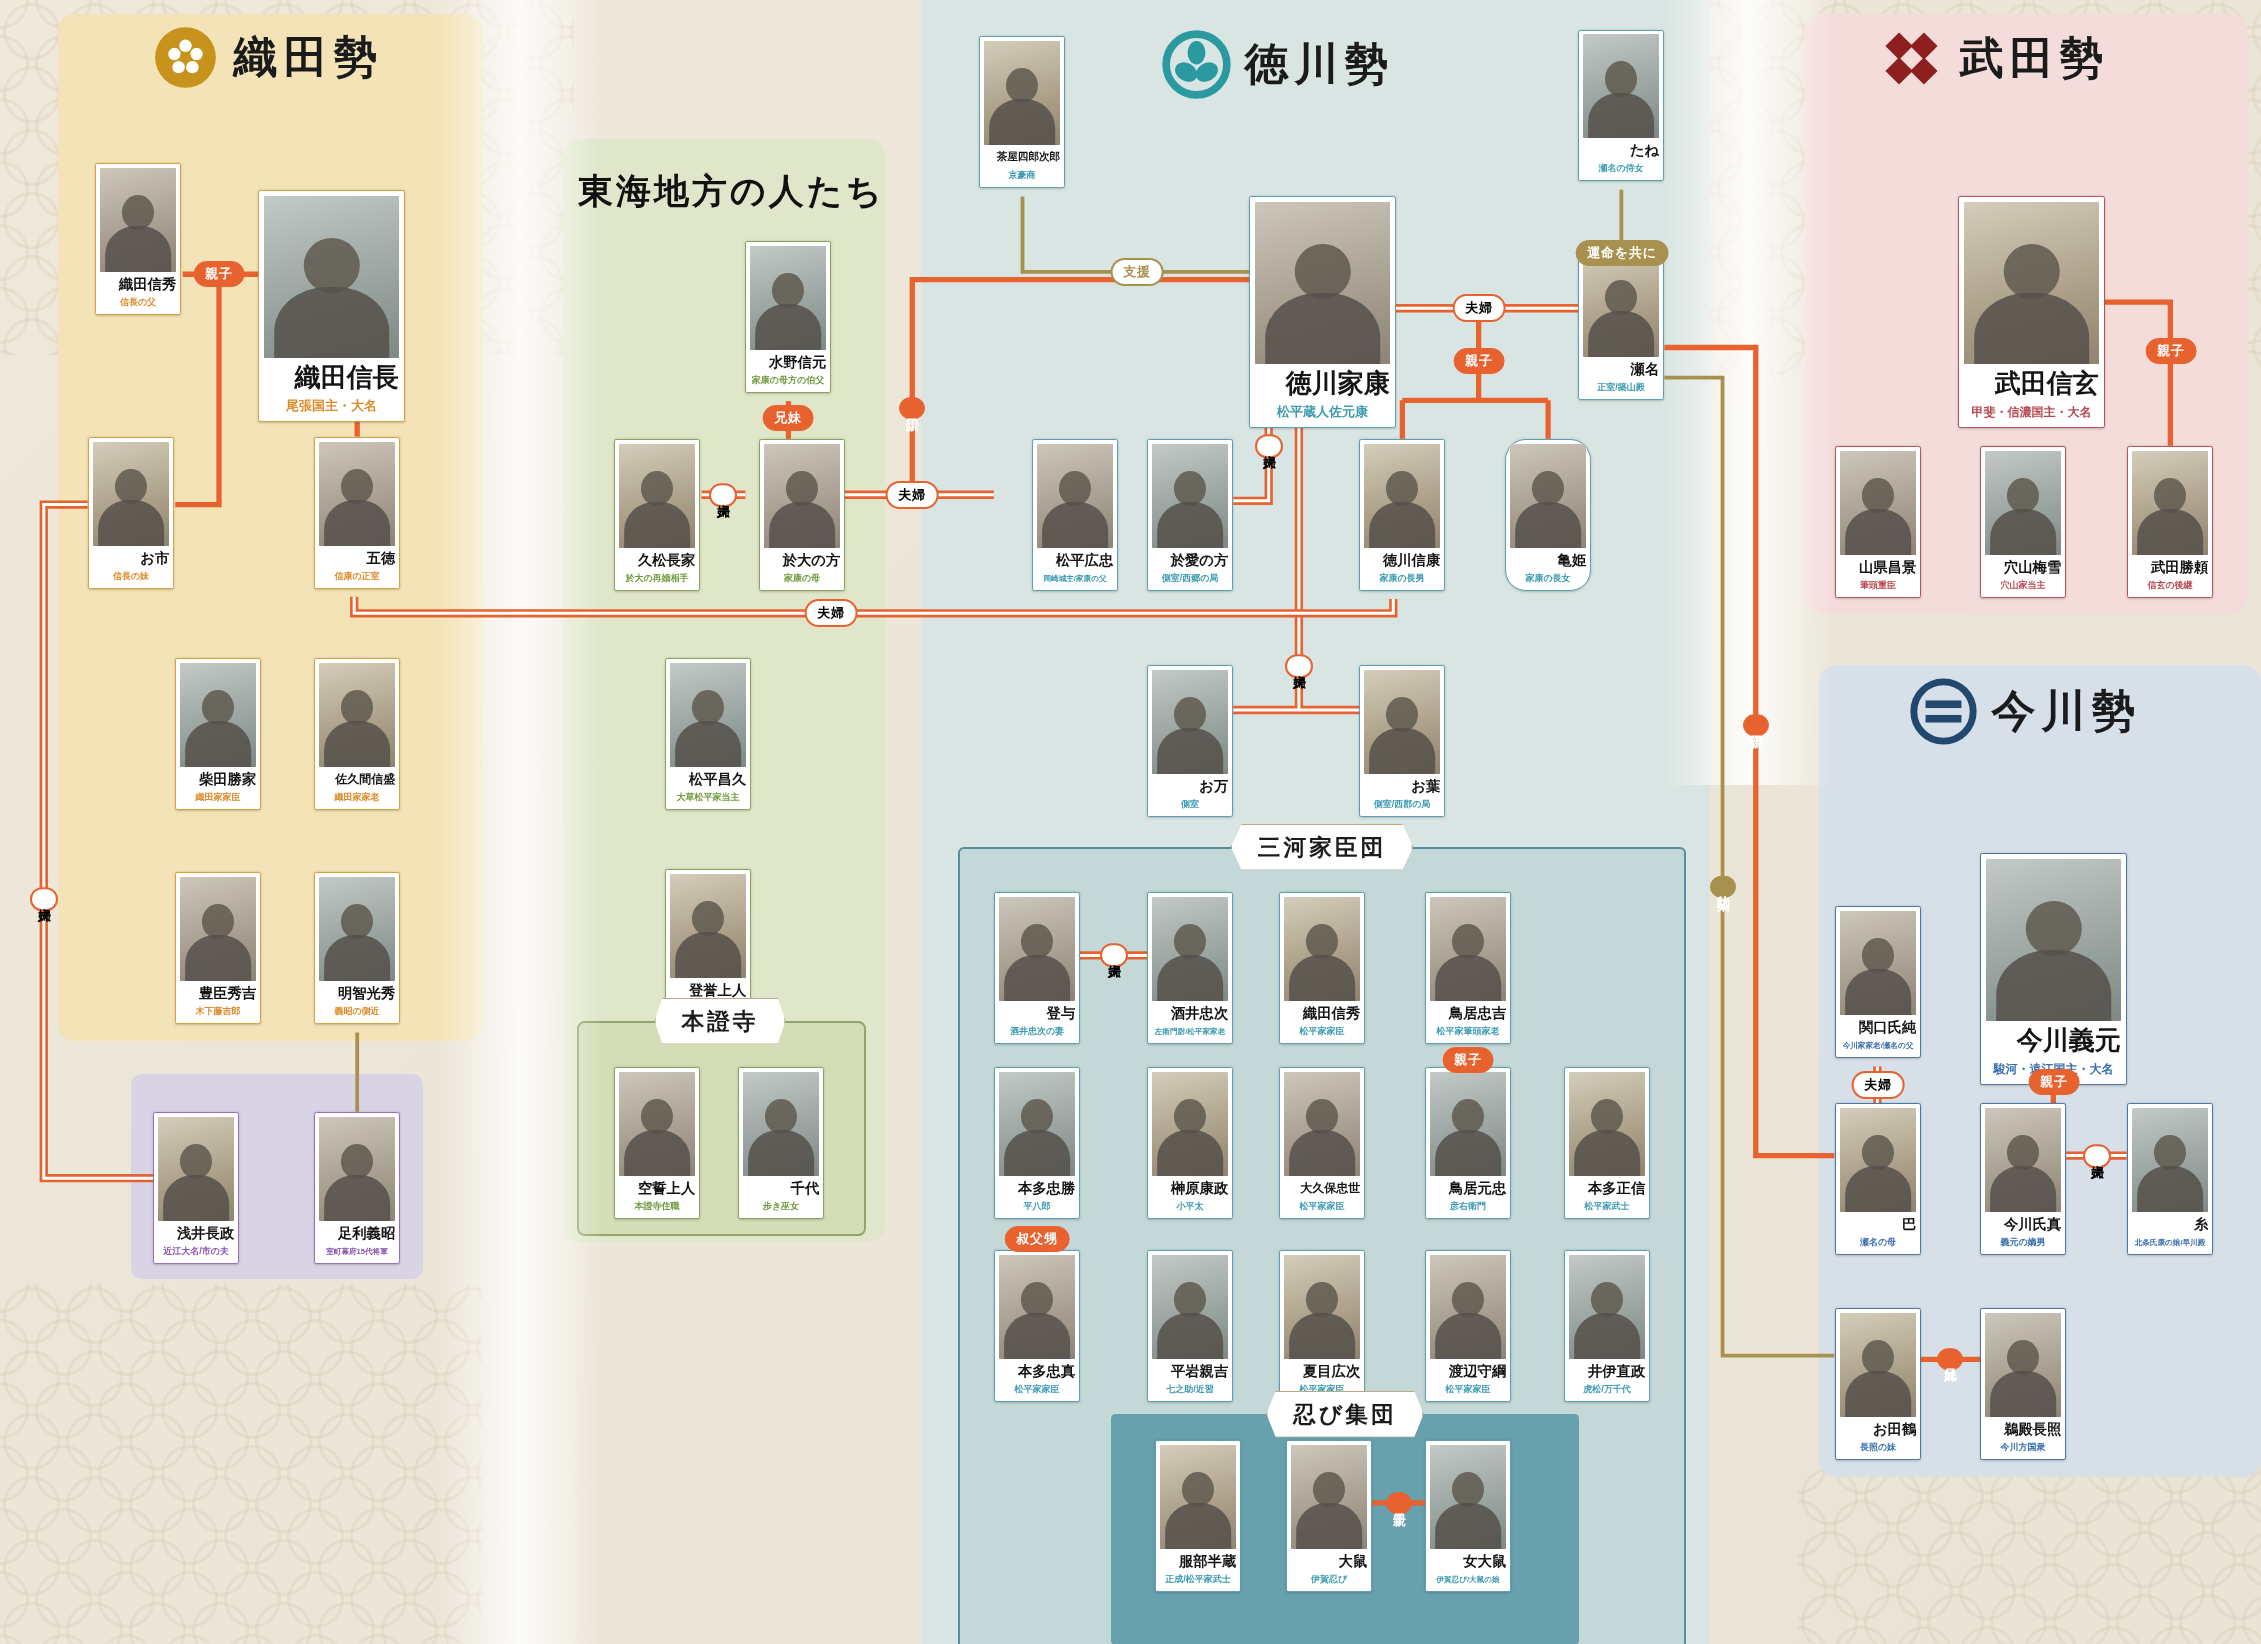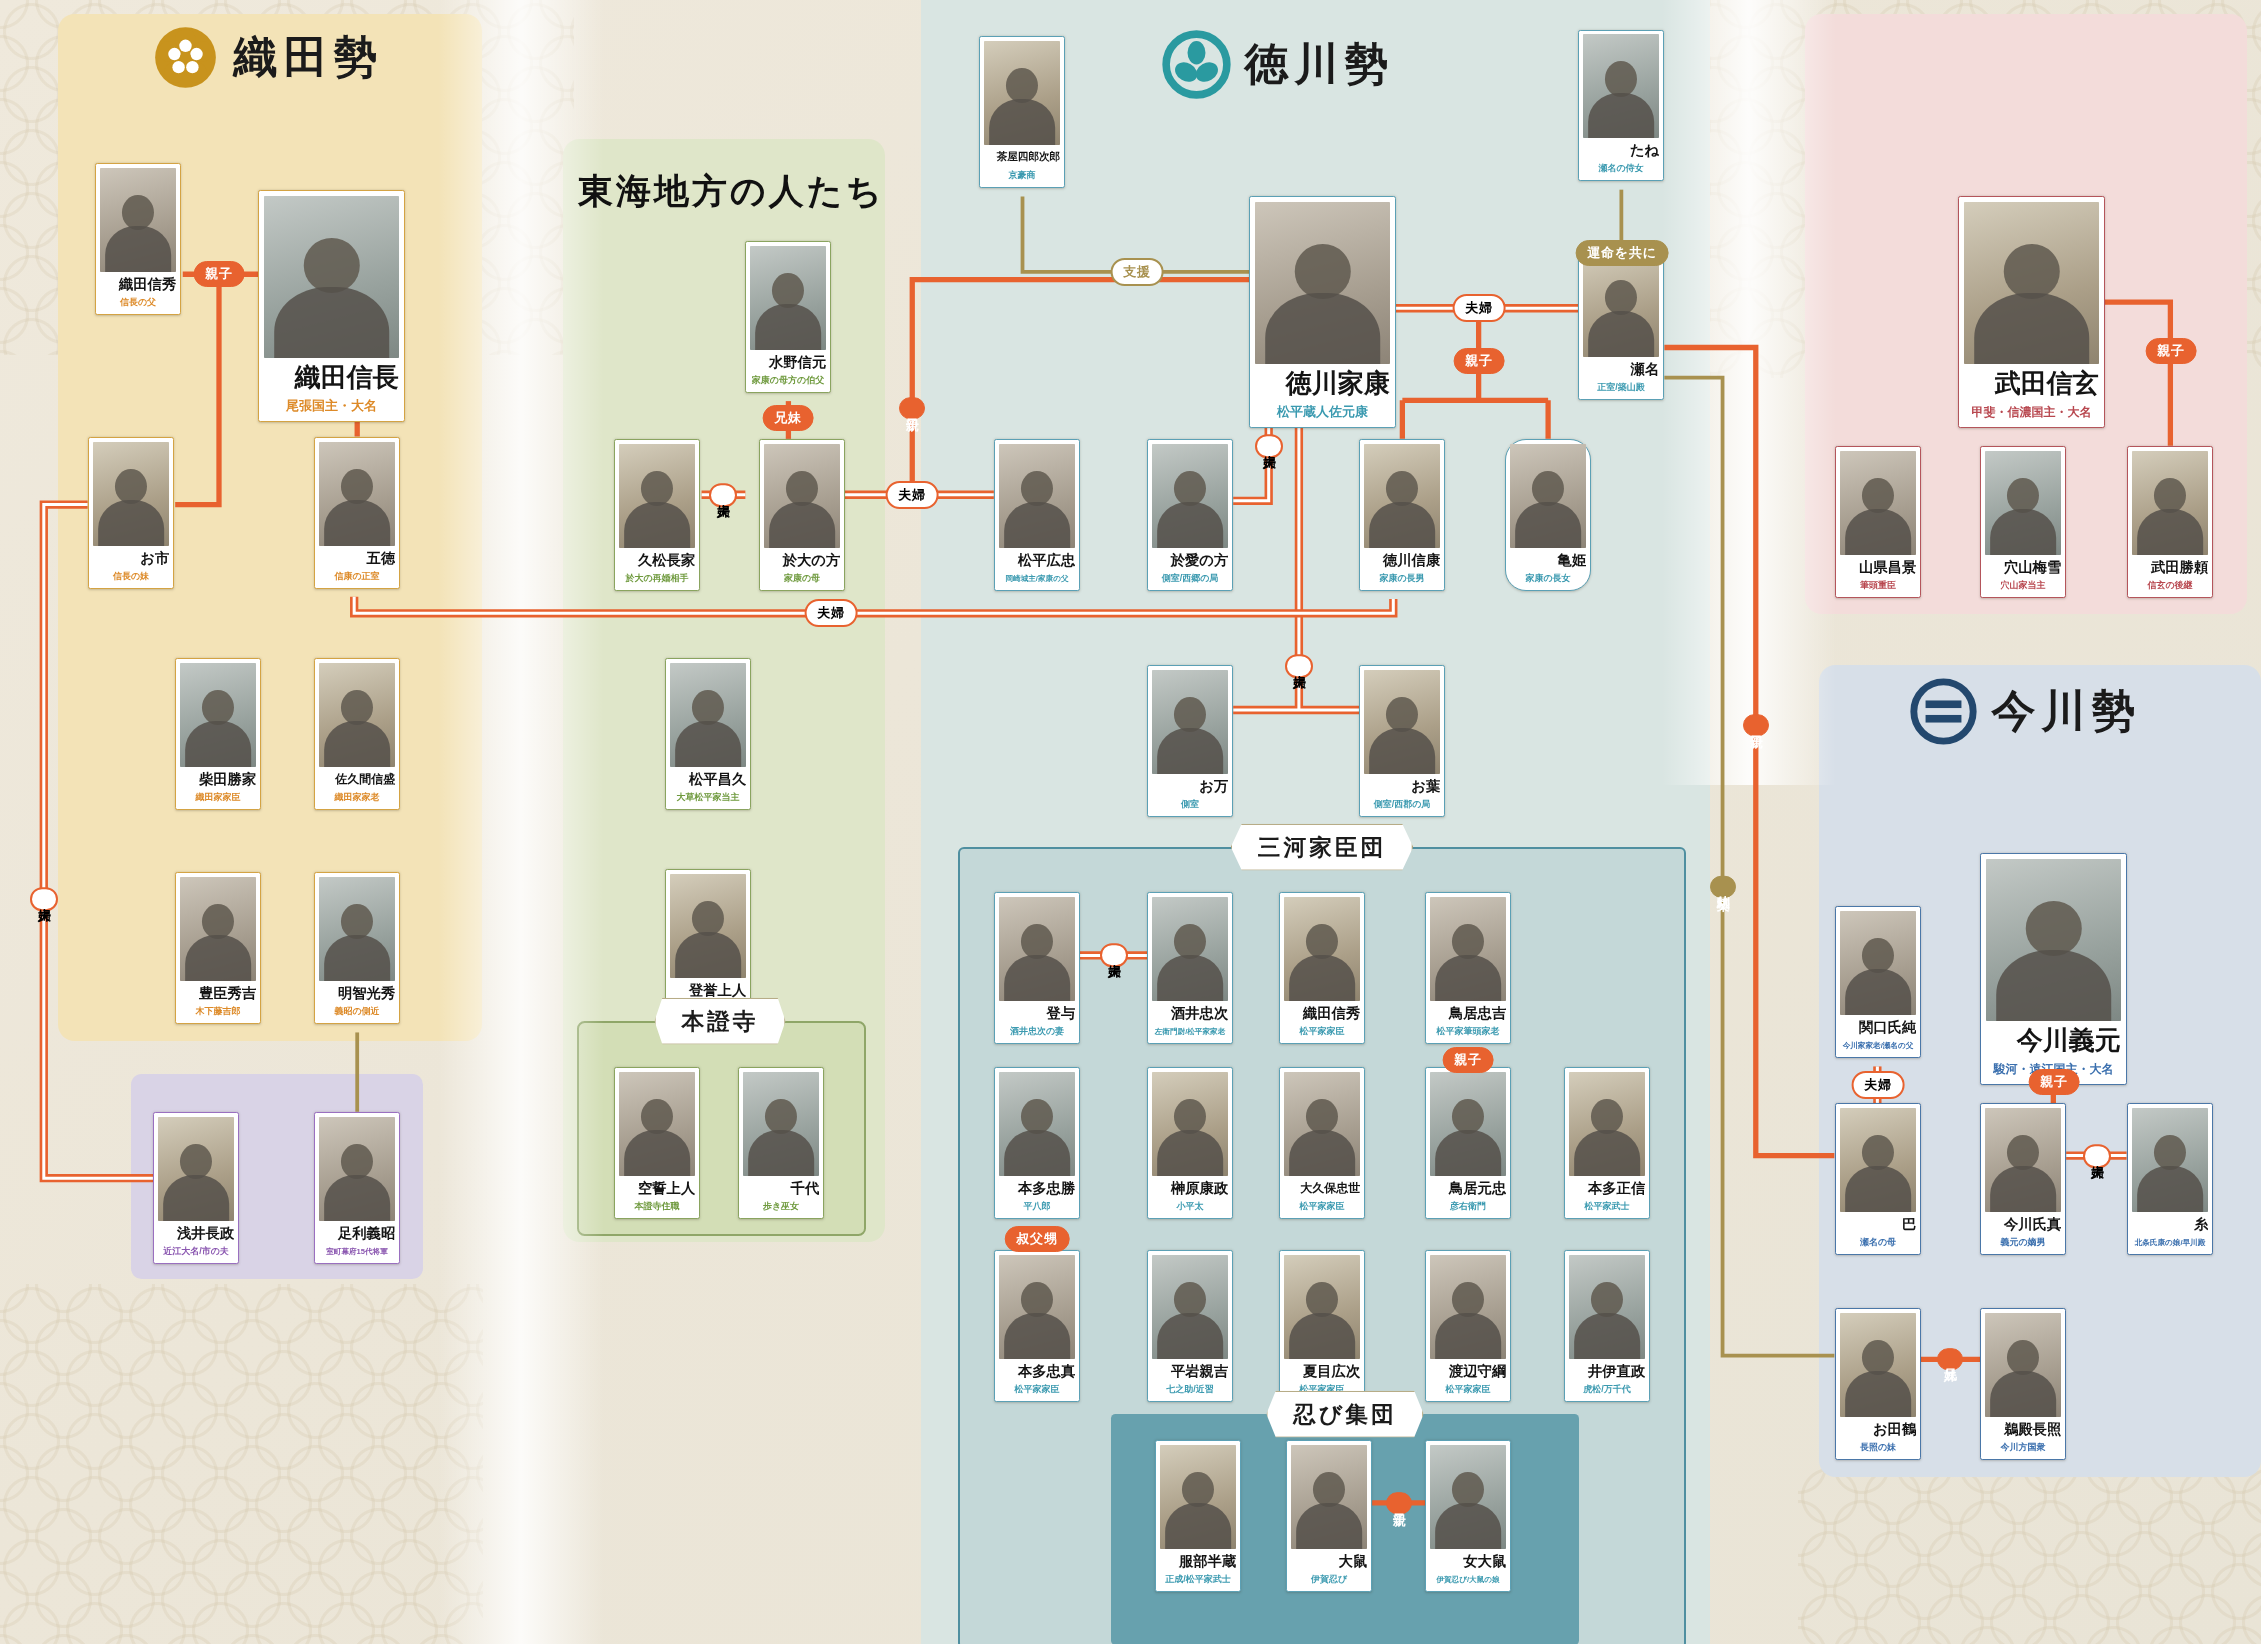--- a/index.html
+++ b/index.html
@@ -116,20 +116,31 @@
   <div class="gheader" style="left:1162px;top:30px;">
     <svg class="mon" viewBox="-50 -50 100 100">
       <circle r="44" fill="none" stroke="#2a9aa0" stroke-width="11"></circle>
       <ellipse cx="0" cy="-17" rx="13" ry="17" fill="#2a9aa0"></ellipse>
       <ellipse cx="-15" cy="11" rx="13" ry="17" fill="#2a9aa0" transform="rotate(120 -15 11)"></ellipse>
       <ellipse cx="15" cy="11" rx="13" ry="17" fill="#2a9aa0" transform="rotate(-120 15 11)"></ellipse>
     </svg>
     <span class="gtitle">徳川勢</span>
   </div>
 
+  <div class="gheader" style="left:1877px;top:24px;">
+    <svg class="mon" viewBox="-50 -50 100 100">
+      <g fill="#8e1f1f">
+        <rect x="-32" y="-32" width="28" height="28" transform="rotate(45 -18 -18)"></rect>
+        <rect x="4" y="-32" width="28" height="28" transform="rotate(45 18 -18)"></rect>
+        <rect x="-32" y="4" width="28" height="28" transform="rotate(45 -18 18)"></rect>
+        <rect x="4" y="4" width="28" height="28" transform="rotate(45 18 18)"></rect>
+      </g>
+    </svg>
+    <span class="gtitle">武田勢</span>
+  </div>
 
   <div class="gheader" style="left:1909px;top:677px;">
     <svg class="mon" viewBox="-50 -50 100 100">
       <circle r="43" fill="none" stroke="#23486e" stroke-width="10"></circle>
       <rect x="-26" y="-16" width="52" height="11" fill="#23486e"></rect>
       <rect x="-26" y="5" width="52" height="11" fill="#23486e"></rect>
     </svg>
     <span class="gtitle">今川勢</span>
   </div>
 
@@ -278,21 +289,21 @@
       <div class="card std tokugawa" style="left: 1578px; top: 29.5px;">
         <div class="photo pB"></div>
         <div class="pname">たね</div>
         <div class="pcap">瀬名の侍女</div>
       </div>
       <div class="card std tokugawa" style="left: 1578px; top: 248px;">
         <div class="photo pC"></div>
         <div class="pname">瀬名</div>
         <div class="pcap">正室/築山殿</div>
       </div>
-      <div class="card std tokugawa" style="left: 994px; top: 439px;">
+      <div class="card std tokugawa" style="left: 1032px; top: 439px;">
         <div class="photo pA"></div>
         <div class="pname">松平広忠</div>
         <div class="pcap" style="font-size: 7.6px;">岡崎城主/家康の父</div>
       </div>
       <div class="card std tokugawa" style="left: 1147px; top: 439px;">
         <div class="photo pB"></div>
         <div class="pname">於愛の方</div>
         <div class="pcap">側室/西郷の局</div>
       </div>
       <div class="card std tokugawa" style="left: 1359px; top: 439px;">

